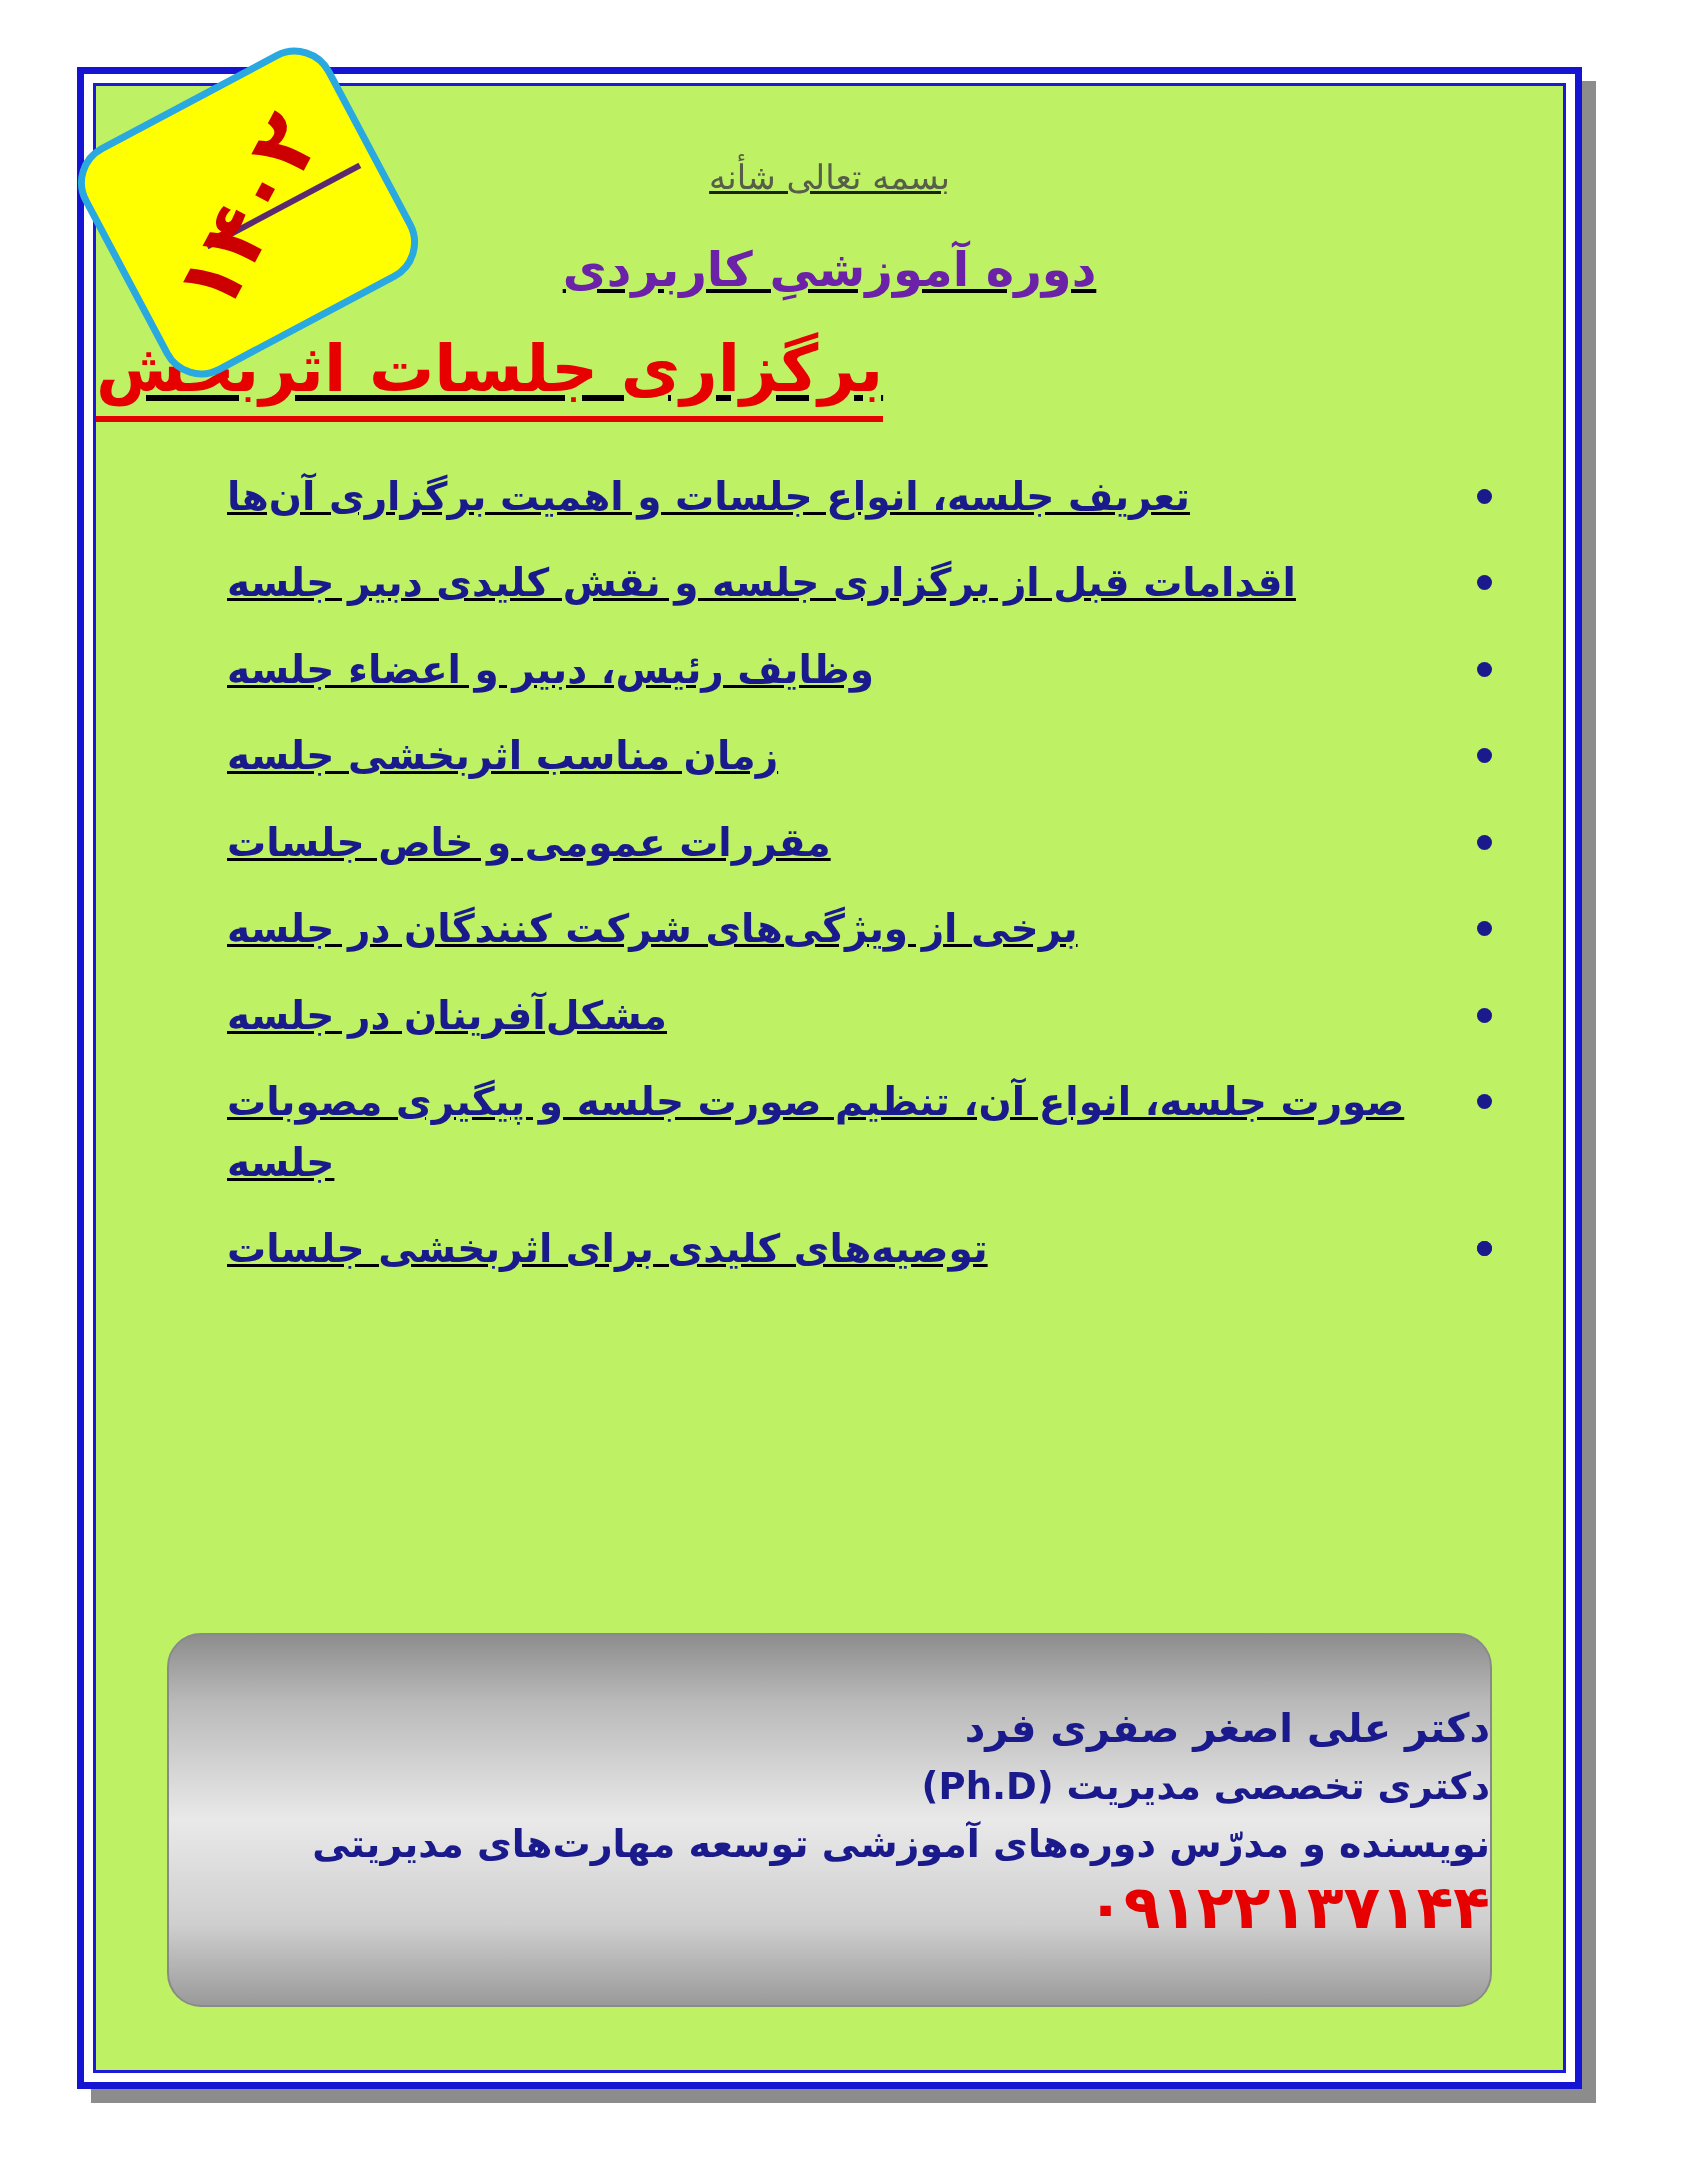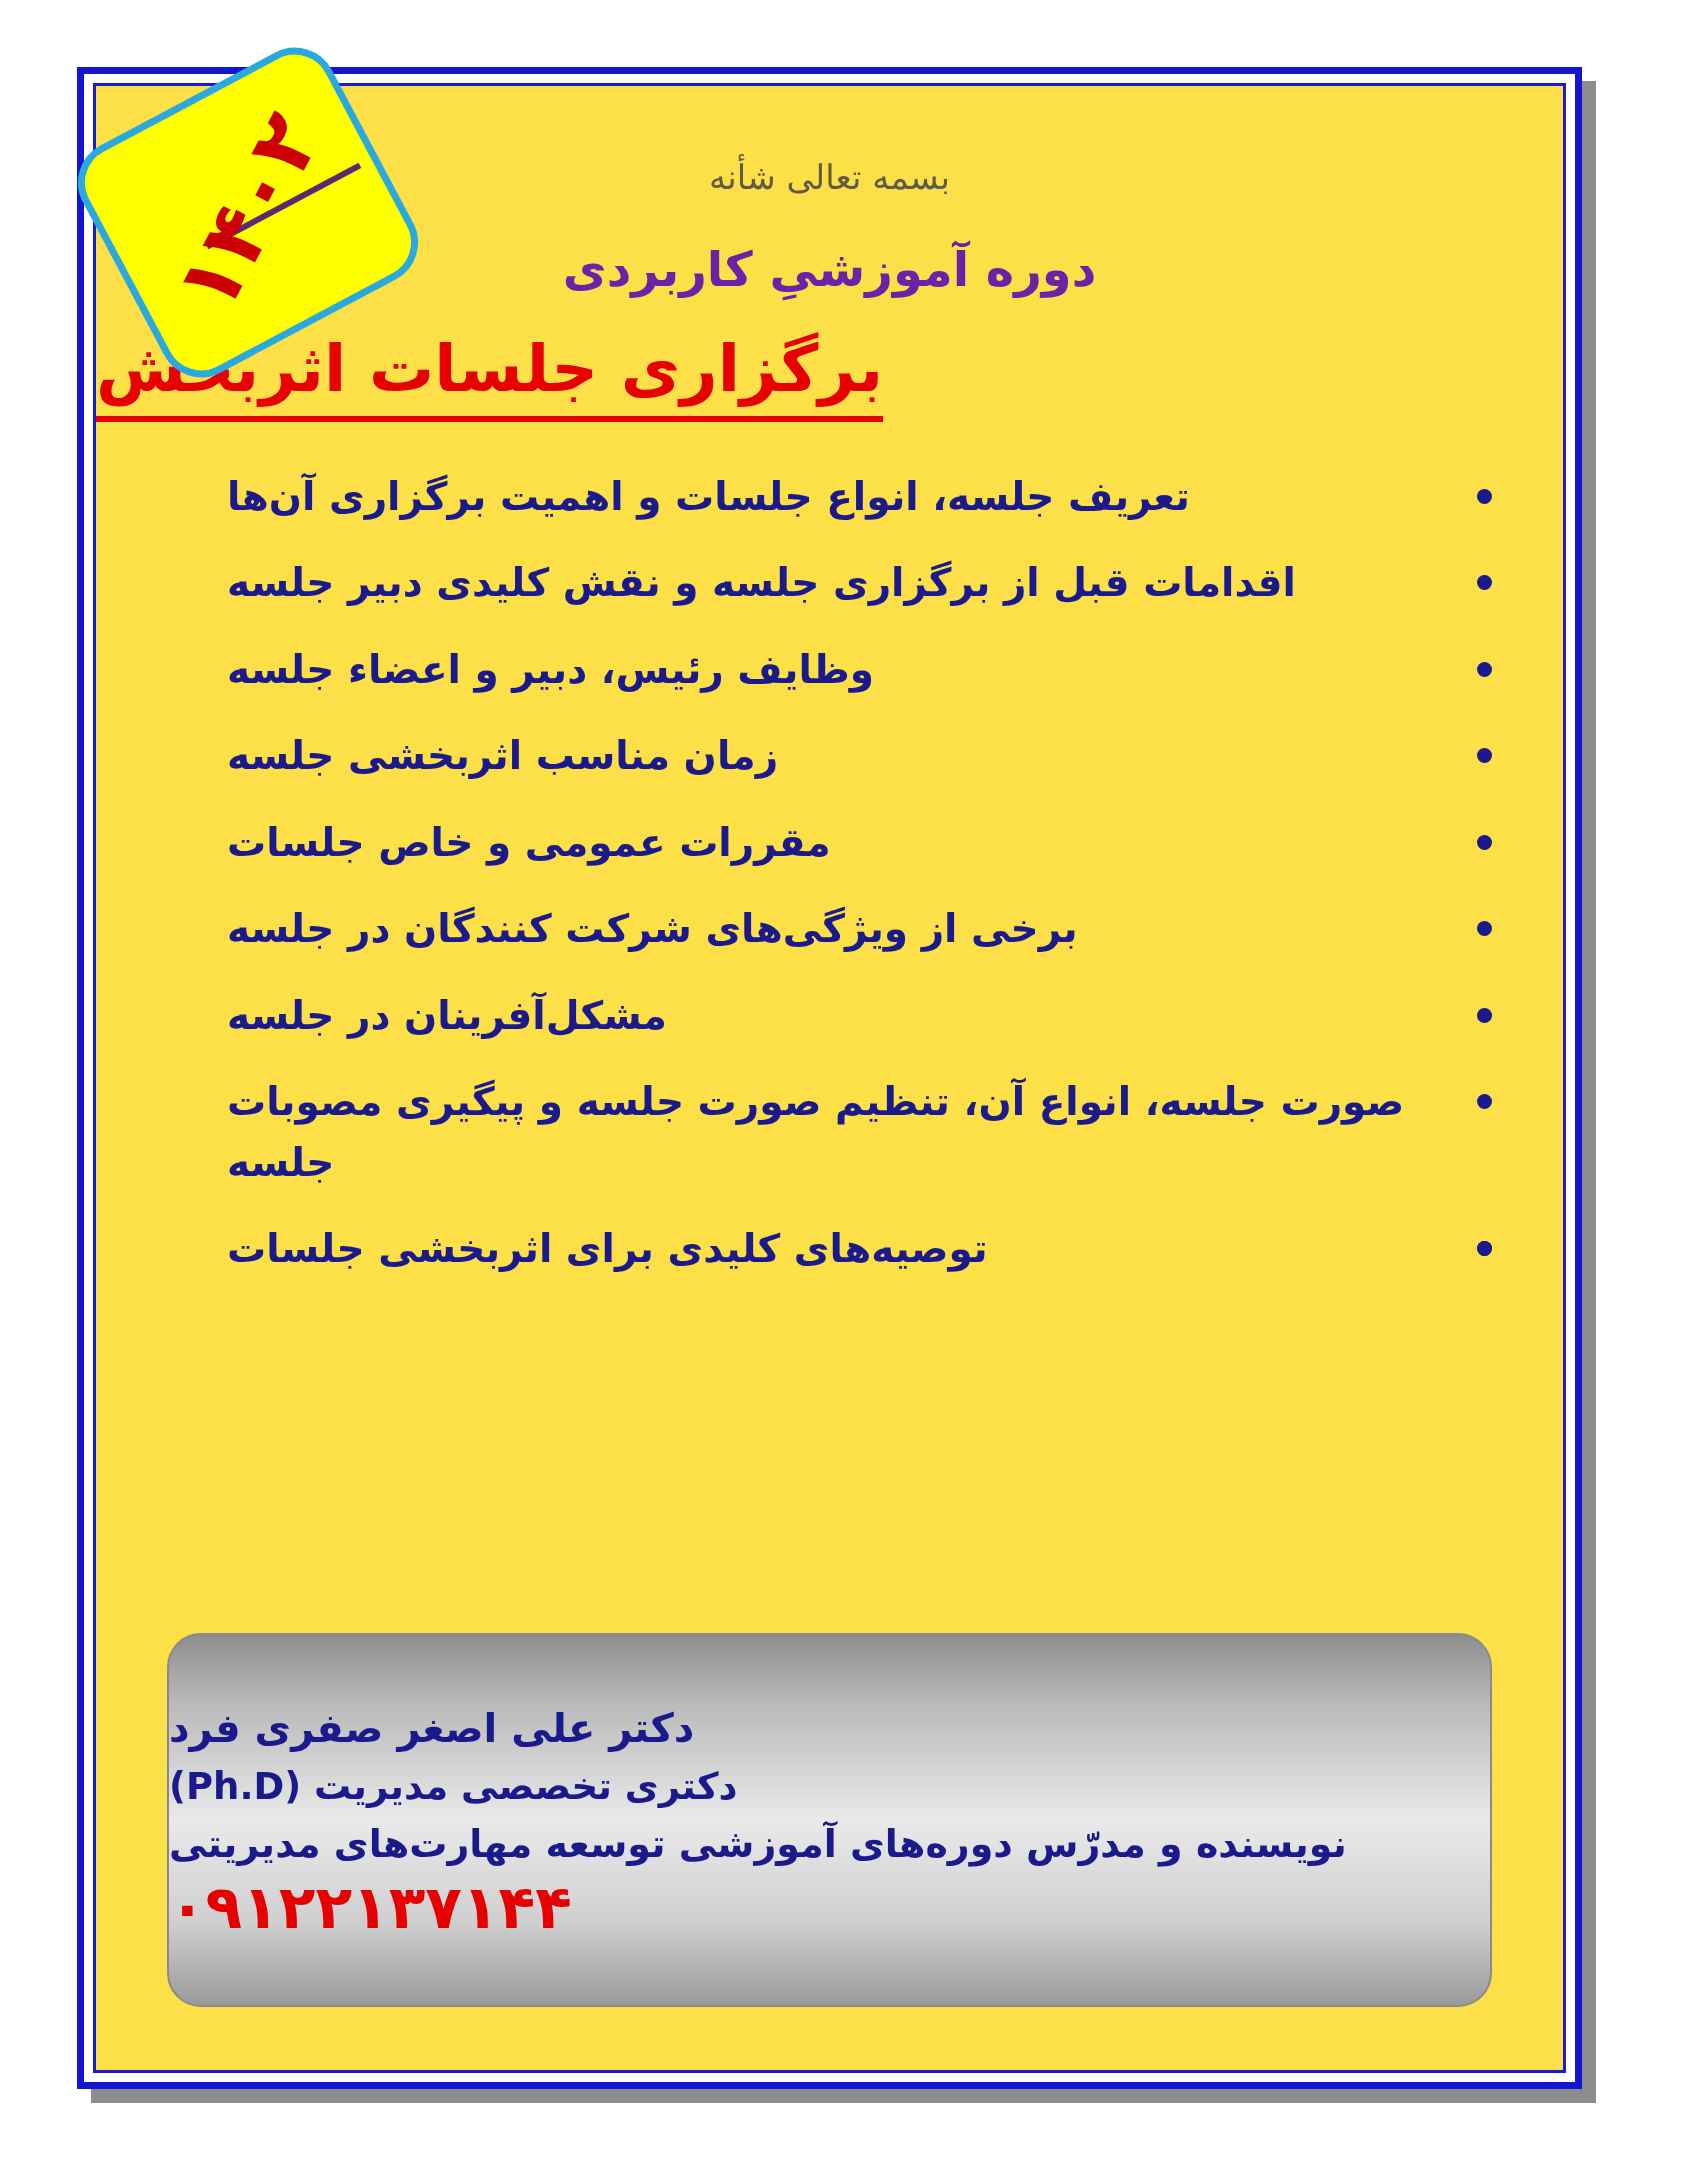--- a/index.html
+++ b/index.html
@@ -28,21 +28,22 @@
     box-sizing: border-box;
   }
   .poster-inner {
     position: absolute;
     left: 9px;
     top: 9px;
     right: 9px;
     bottom: 9px;
     border: 3px solid #1a1ad8;
     box-sizing: border-box;
-    background: #fde047;
+    background: #bef264;
+    text-decoration: underline;
   }
 
   
   .badge-wrap {
     position: absolute;
     left: 48px;
     top: 30px;
     width: 396px;
     height: 396px;
     z-index: 40;
@@ -149,21 +150,21 @@
     left: 71px;
     right: 71px;
     bottom: 63px;
     height: 374px;
     border-radius: 34px;
     background: linear-gradient(180deg, #8d8d8d 0%, #b9b9b9 18%, #e9e9e9 50%, #cfcfcf 78%, #9a9a9a 100%);
     border: 2px solid #8a8a8a;
     box-sizing: border-box;
     display: flex;
     flex-direction: column;
-    align-items: flex-end;
+    align-items: flex-start;
     justify-content: center;
   }
   .speaker-name {
     color: #1a1a8c;
     font-size: 40px;
     font-weight: bold;
     margin: 6px 0 14px 0;
   }
   .speaker-degree {
     color: #1a1a8c;

